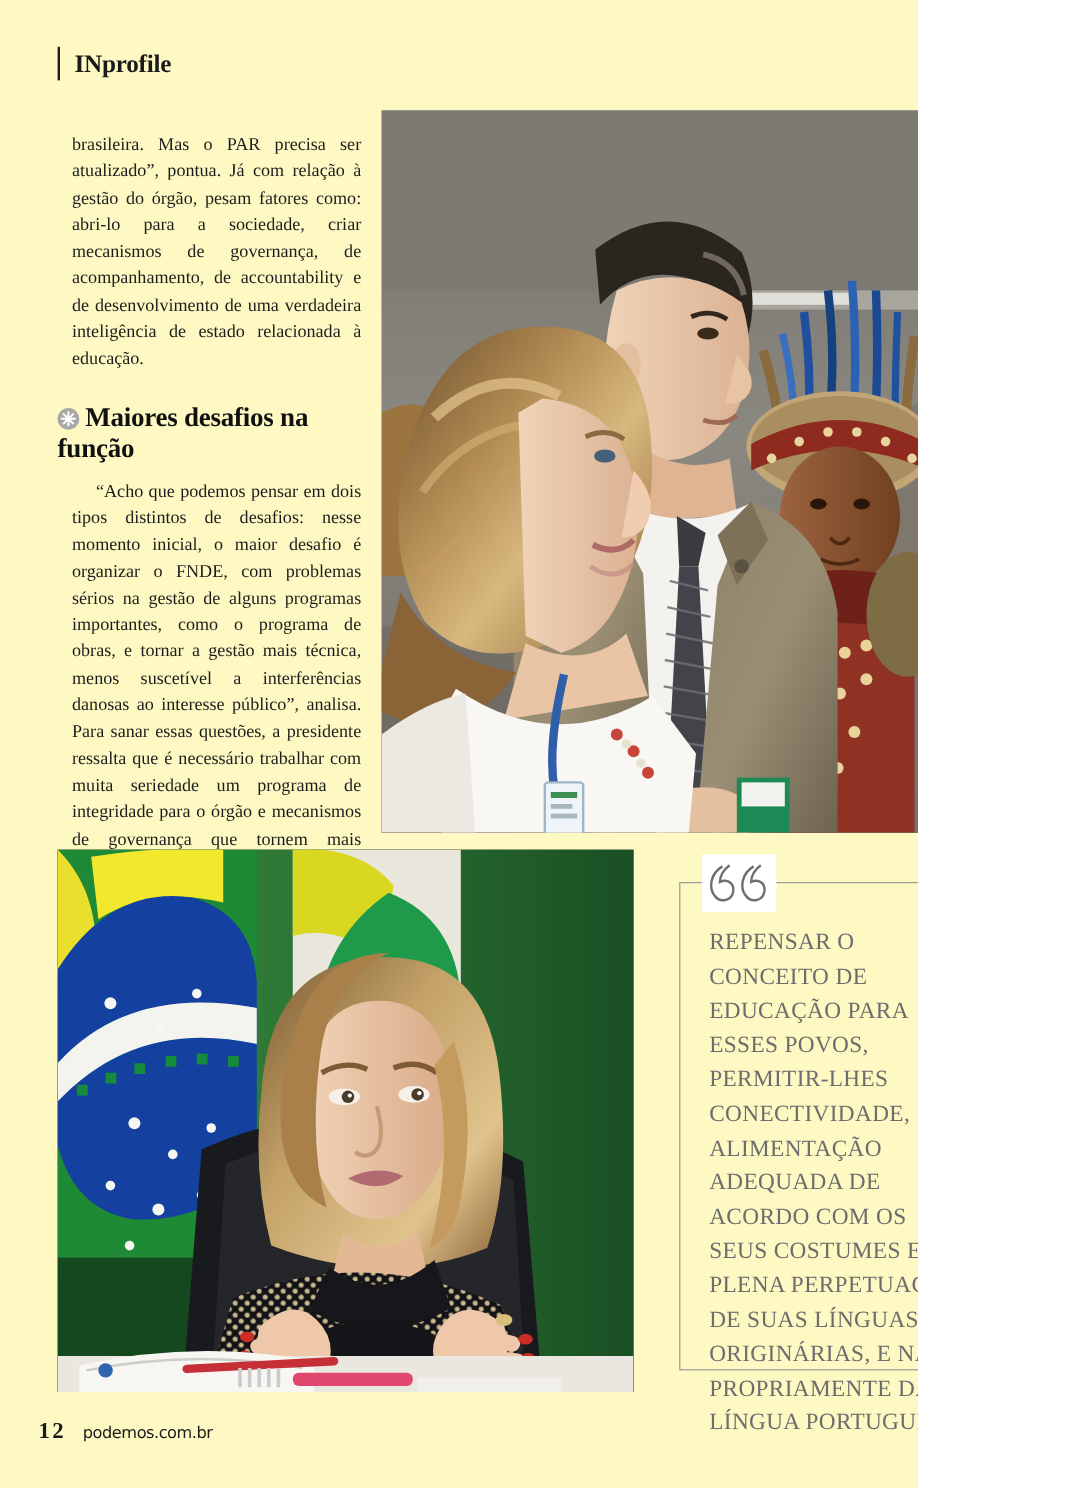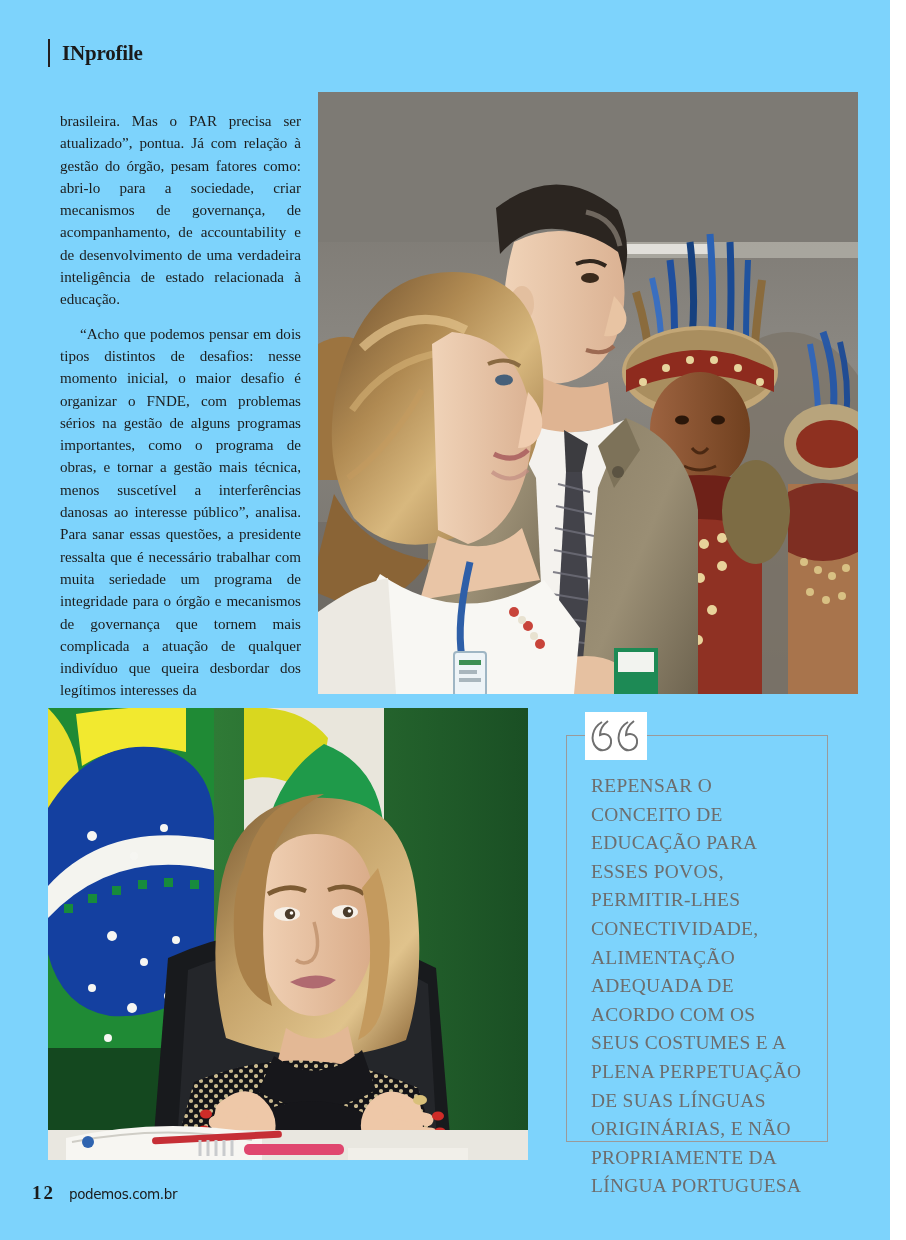--- a/index.html
+++ b/index.html
@@ -7,23 +7,23 @@
     padding: 0;
     background: #ffffff;
   }
   body {
     font-family: "Liberation Serif", serif;
     color: #1a1a1a;
   }
 
   .page {
     position: relative;
-    width: 890px;
+    width: 765px;
     height: 1240px;
-    background: #7dd3fc;
+    background: #fef9c3;
     overflow: hidden;
   }
 
   
   .masthead {
     position: absolute;
     left: 48px;
     top: 38px;
     display: flex;
     align-items: center;
@@ -175,20 +175,33 @@
 
   <div class="masthead">
     <div class="masthead-rule"></div>
     <div class="masthead-title">INprofile</div>
   </div>
 
   <div class="text-column">
 
     <p class="body-par">brasileira. Mas o PAR precisa ser atualizado”, pontua. Já com relação à gestão do órgão, pesam fatores como: abri-lo para a sociedade, criar mecanismos de governança, de acompanhamento, de accountability e de desenvolvimento de uma verdadeira inteligência de estado relacionada à educação.</p>
 
+    <h2 class="section-head">
+      <span class="head-icon">
+        <svg width="14" height="14" viewBox="0 0 14 14">
+          <g stroke="#ffffff" stroke-width="1.7" stroke-linecap="round">
+            <line x1="7" y1="1.5" x2="7" y2="12.5"></line>
+            <line x1="1.5" y1="7" x2="12.5" y2="7"></line>
+            <line x1="3.1" y1="3.1" x2="10.9" y2="10.9"></line>
+            <line x1="10.9" y1="3.1" x2="3.1" y2="10.9"></line>
+          </g>
+          <circle cx="7" cy="7" r="1.5" fill="#ffffff"></circle>
+        </svg>
+      </span><span>Maiores desafios na função</span>
+    </h2>
 
     <p class="body-par indent">“Acho que podemos pensar em dois tipos distintos de desafios: nesse momento inicial, o maior desafio é organizar o FNDE, com problemas sérios na gestão de alguns programas importantes, como o programa de obras, e tornar a gestão mais técnica, menos suscetível a interferências danosas ao interesse público”, analisa. Para sanar essas questões, a presidente ressalta que é necessário trabalhar com muita seriedade um programa de integridade para o órgão e mecanismos de governança que tornem mais complicada a atuação de qualquer indivíduo que queira desbordar dos legítimos interesses da</p>
   </div>
 
   <div class="photo-top">
     <svg width="540" height="602" viewBox="0 0 540 602" preserveAspectRatio="xMidYMid slice">
       <defs>
         <linearGradient id="wallTop" x1="0" y1="0" x2="0" y2="1">
           <stop offset="0" stop-color="#74706a"></stop>
           <stop offset="0.45" stop-color="#8b8882"></stop>

